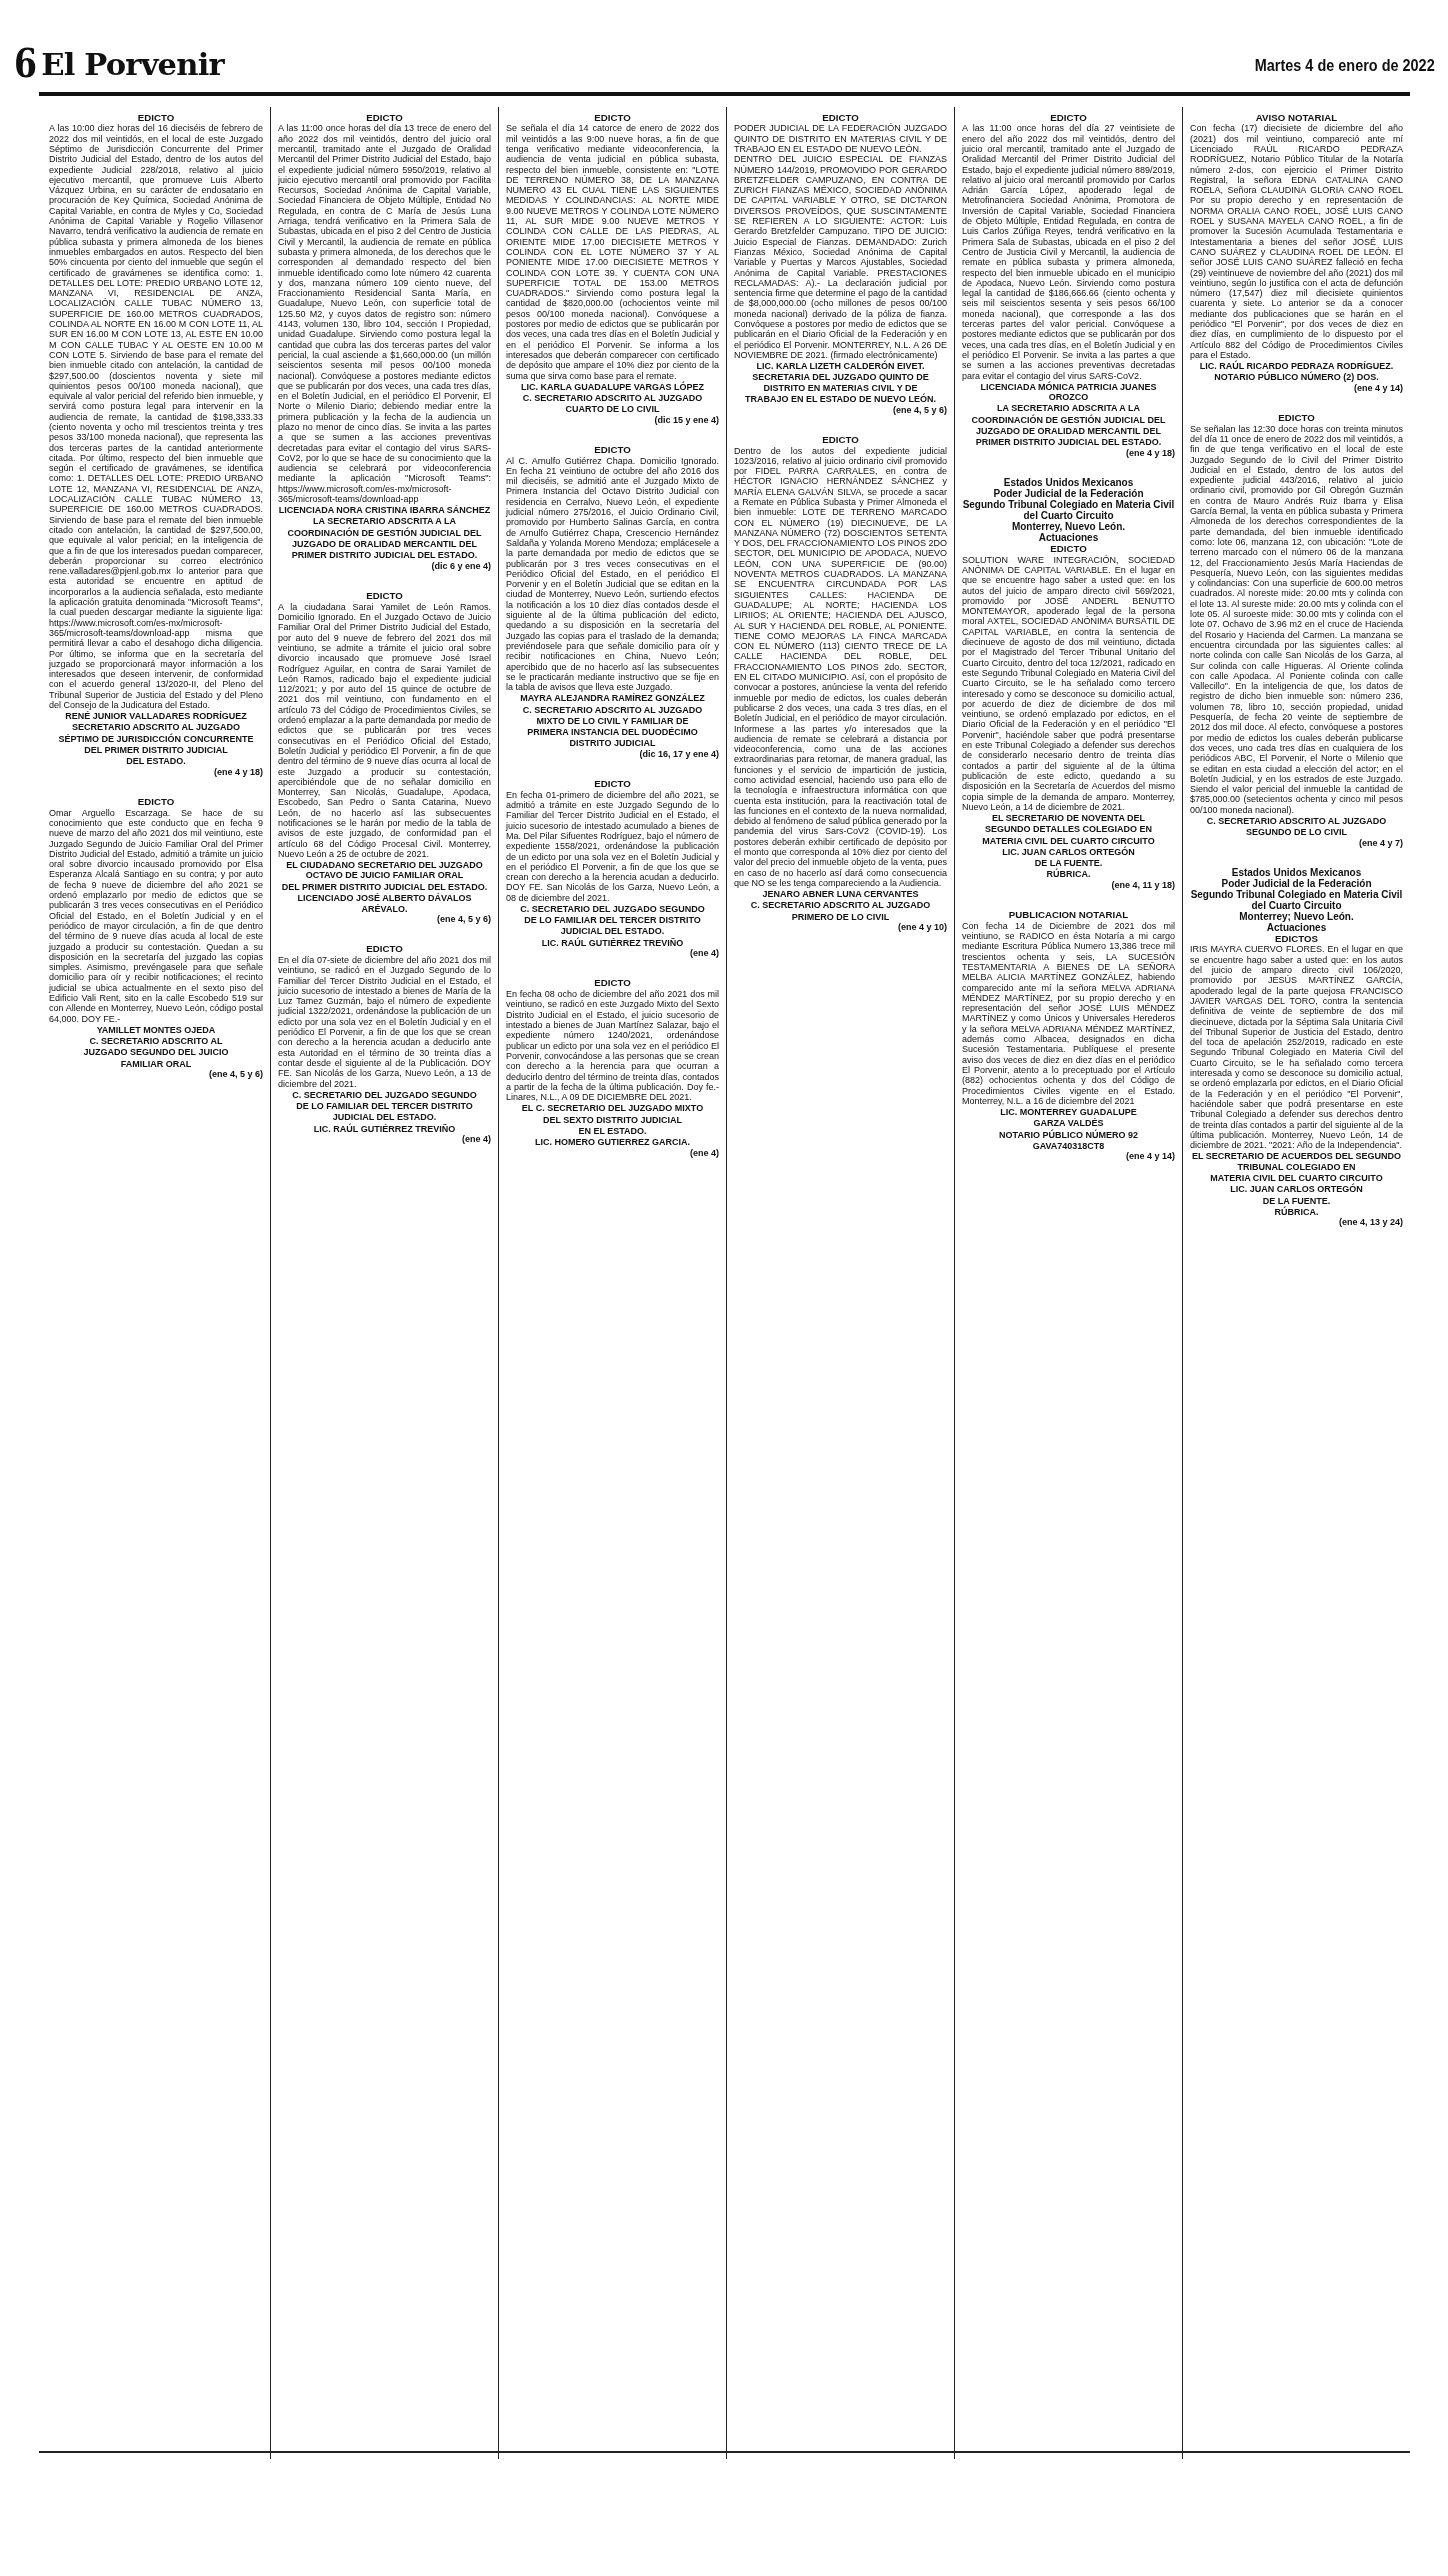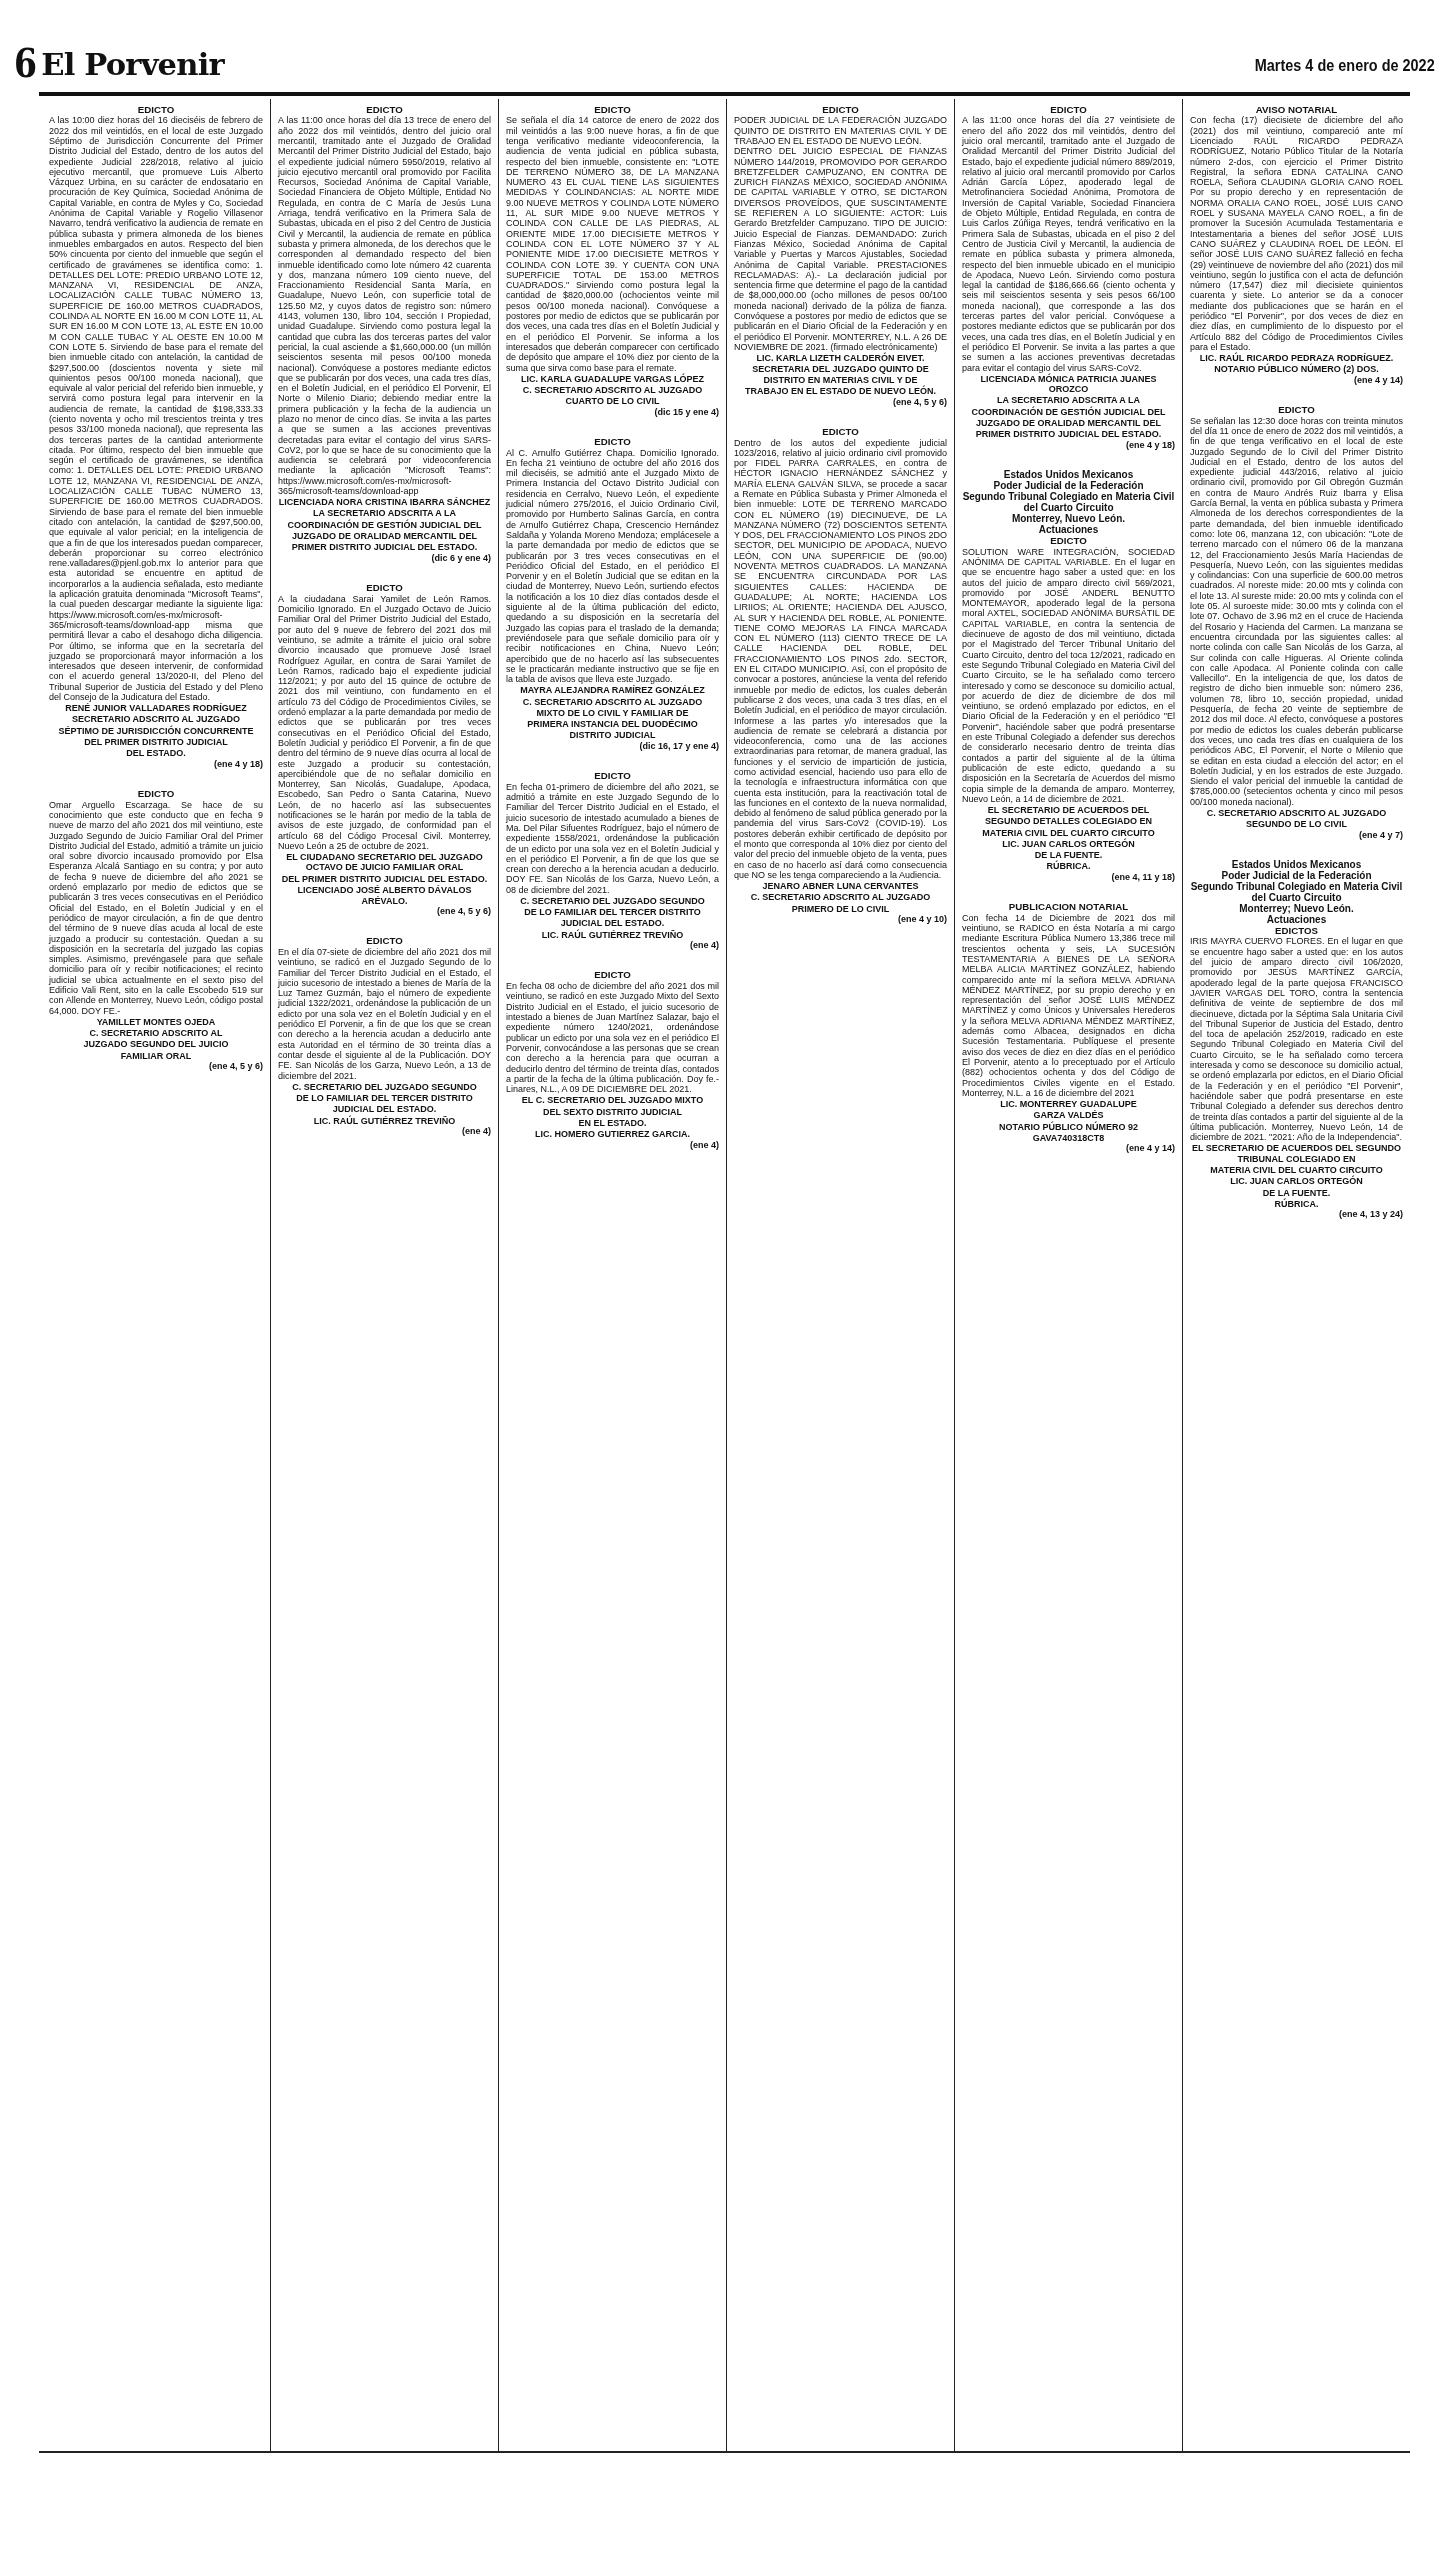--- a/index.html
+++ b/index.html
@@ -5,21 +5,21 @@
   * { box-sizing: border-box; margin: 0; padding: 0; }
   html, body { width: 1449px; height: 2576px; background: #ffffff; overflow: hidden; }
   body { font-family: "Liberation Sans", sans-serif; color: #111; position: relative; }
   .masthead { position: absolute; left: 14px; top: 45px; width: 1421px; height: 41px; }
   .mast-left { position: absolute; left: 0; top: 0; display: flex; align-items: flex-end; }
   .page-num { font-family: "DejaVu Serif", serif; font-weight: 900; font-size: 39px; line-height: 37px; transform: scaleX(0.85); transform-origin: left bottom; }
   .paper-name { font-family: "DejaVu Serif", serif; font-weight: 900; font-size: 30px; line-height: 34px; margin-left: 1.6px; letter-spacing: -0.8px; transform: scaleX(1.02); }
   .mast-date { position: absolute; right: 0; top: 11px; font-family: "Liberation Sans", sans-serif; font-weight: bold; font-size: 17px; transform: scaleX(0.85); transform-origin: right center; }
   .top-rule { position: absolute; left: 39px; top: 92px; width: 1371px; height: 3.9px; background: #111; }
   .columns { position: absolute; left: 42px; top: 99px; width: 1368px; height: 2352px; display: flex; }
-  .col { width: calc(100% / 6); height: 100%; padding: 4.7px 7px 0 7px; border-left: 1.6px solid #222; overflow: hidden; font-size: 9px; line-height: 10.3px; text-align: justify; }
+  .col { width: calc(100% / 6); height: 100%; padding: 4.7px 7px 0 7px; border-left: 1.6px solid #222; overflow: hidden; font-size: 9px; line-height: 10.3px; text-align: justify; margin-top: 8px; }
   .col:first-child { border-left: none; }
   .notice { margin-bottom: 18.7px; }
   .n-title { font-weight: bold; text-align: center; font-size: 9.7px; line-height: 11.7px; }
   .n-header { font-weight: bold; text-align: center; font-size: 10px; line-height: 11px; }
   .n-body { text-align: justify; hyphens: auto; }
   .n-sign { font-weight: bold; text-align: center; font-size: 9px; line-height: 10.5px; margin-top: 0.8px; }
   .n-dates { text-align: right; font-weight: bold; font-size: 9px; line-height: 10.5px; }
   .bottom-rule { position: absolute; left: 39px; top: 2451px; width: 1371px; height: 2.3px; background: #222; }
 </style>
 </head>
@@ -155,21 +155,21 @@
       </article>
       <article class="notice">
         <div class="n-header">Estados Unidos Mexicanos</div>
         <div class="n-header">Poder Judicial de la Federación</div>
         <div class="n-header">Segundo Tribunal Colegiado en Materia Civil</div>
         <div class="n-header">del Cuarto Circuito</div>
         <div class="n-header">Monterrey, Nuevo León.</div>
         <div class="n-header">Actuaciones</div>
         <div class="n-title">EDICTO</div>
         <div class="n-body">SOLUTION WARE INTEGRACIÓN, SOCIEDAD ANÓNIMA DE CAPITAL VARIABLE. En el lugar en que se encuentre hago saber a usted que: en los autos del juicio de amparo directo civil 569/2021, promovido por JOSÉ ANDERL BENUTTO MONTEMAYOR, apoderado legal de la persona moral AXTEL, SOCIEDAD ANÓNIMA BURSÁTIL DE CAPITAL VARIABLE, en contra la sentencia de diecinueve de agosto de dos mil veintiuno, dictada por el Magistrado del Tercer Tribunal Unitario del Cuarto Circuito, dentro del toca 12/2021, radicado en este Segundo Tribunal Colegiado en Materia Civil del Cuarto Circuito, se le ha señalado como tercero interesado y como se desconoce su domicilio actual, por acuerdo de diez de diciembre de dos mil veintiuno, se ordenó emplazado por edictos, en el Diario Oficial de la Federación y en el periódico "El Porvenir", haciéndole saber que podrá presentarse en este Tribunal Colegiado a defender sus derechos de considerarlo necesario dentro de treinta días contados a partir del siguiente al de la última publicación de este edicto, quedando a su disposición en la Secretaría de Acuerdos del mismo copia simple de la demanda de amparo. Monterrey, Nuevo León, a 14 de diciembre de 2021.</div>
-        <div class="n-sign">EL SECRETARIO DE ACUERDOS DEL</div>
+        <div class="n-sign">EL SECRETARIO DE NOVENTA DEL</div>
         <div class="n-sign">SEGUNDO DETALLES COLEGIADO EN</div>
         <div class="n-sign">MATERIA CIVIL DEL CUARTO CIRCUITO</div>
         <div class="n-sign">LIC. JUAN CARLOS ORTEGÓN</div>
         <div class="n-sign">DE LA FUENTE.</div>
         <div class="n-sign">RÚBRICA.</div>
         <div class="n-dates">(ene 4, 11 y 18)</div>
       </article>
       <article class="notice">
         <div class="n-title">PUBLICACION NOTARIAL</div>
         <div class="n-body">Con fecha 14 de Diciembre de 2021 dos mil veintiuno, se RADICO en ésta Notaría a mi cargo mediante Escritura Pública Numero 13,386 trece mil trescientos ochenta y seis, LA SUCESIÓN TESTAMENTARIA A BIENES DE LA SEÑORA MELBA ALICIA MARTÍNEZ GONZÁLEZ, habiendo comparecido ante mí la señora MELVA ADRIANA MÉNDEZ MARTÍNEZ, por su propio derecho y en representación del señor JOSÉ LUIS MÉNDEZ MARTÍNEZ y como Únicos y Universales Herederos y la señora MELVA ADRIANA MÉNDEZ MARTÍNEZ, además como Albacea, designados en dicha Sucesión Testamentaria. Publíquese el presente aviso dos veces de diez en diez días en el periódico El Porvenir, atento a lo preceptuado por el Artículo (882) ochocientos ochenta y dos del Código de Procedimientos Civiles vigente en el Estado. Monterrey, N.L. a 16 de diciembre del 2021</div>

